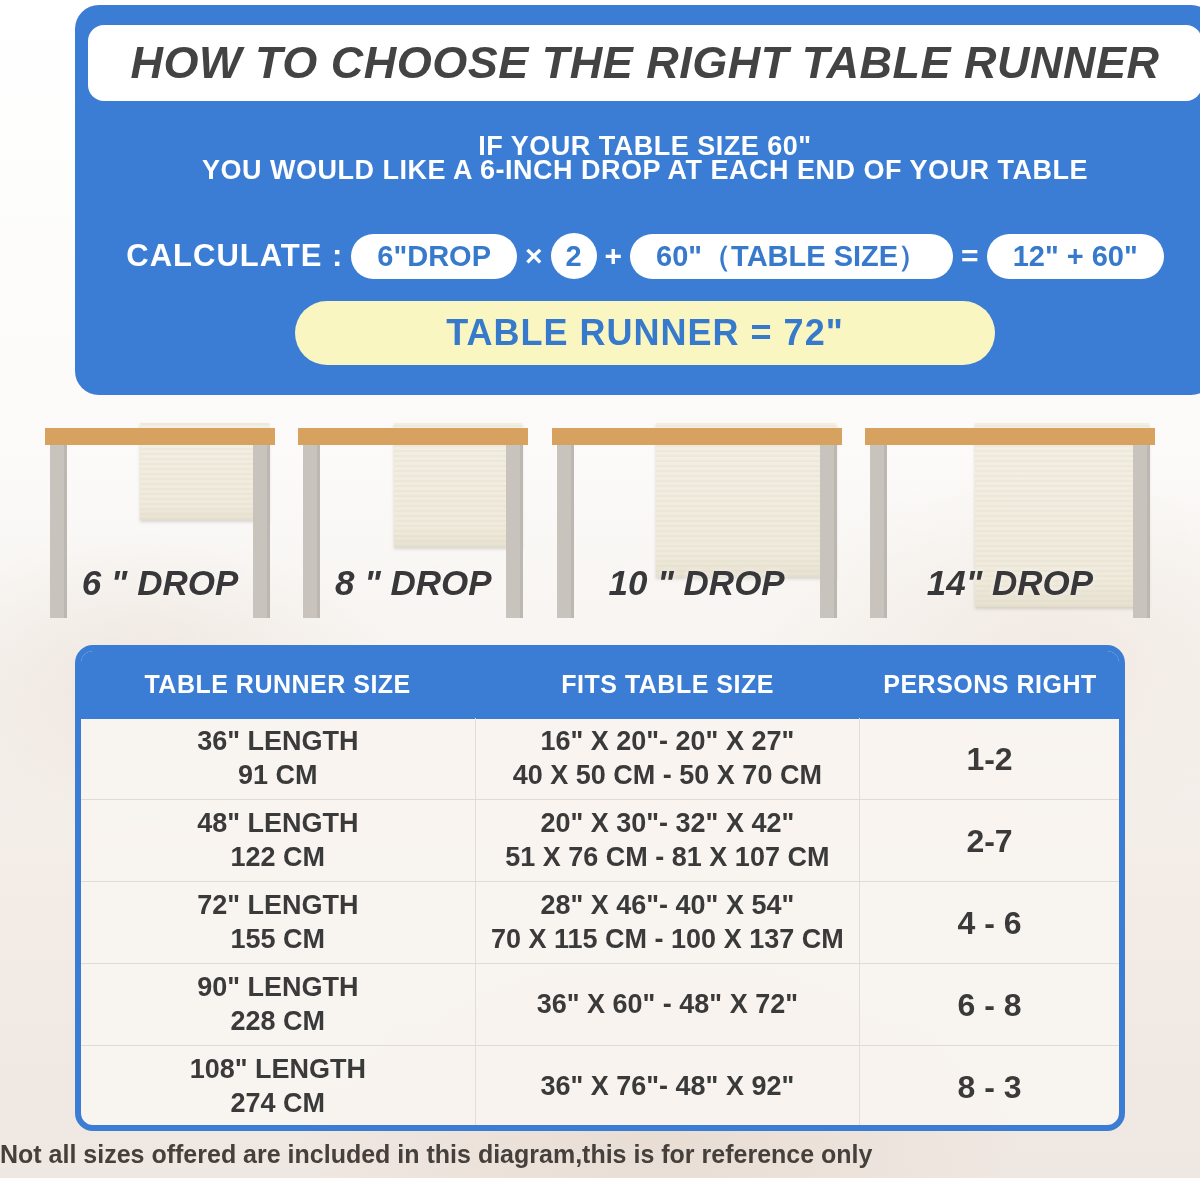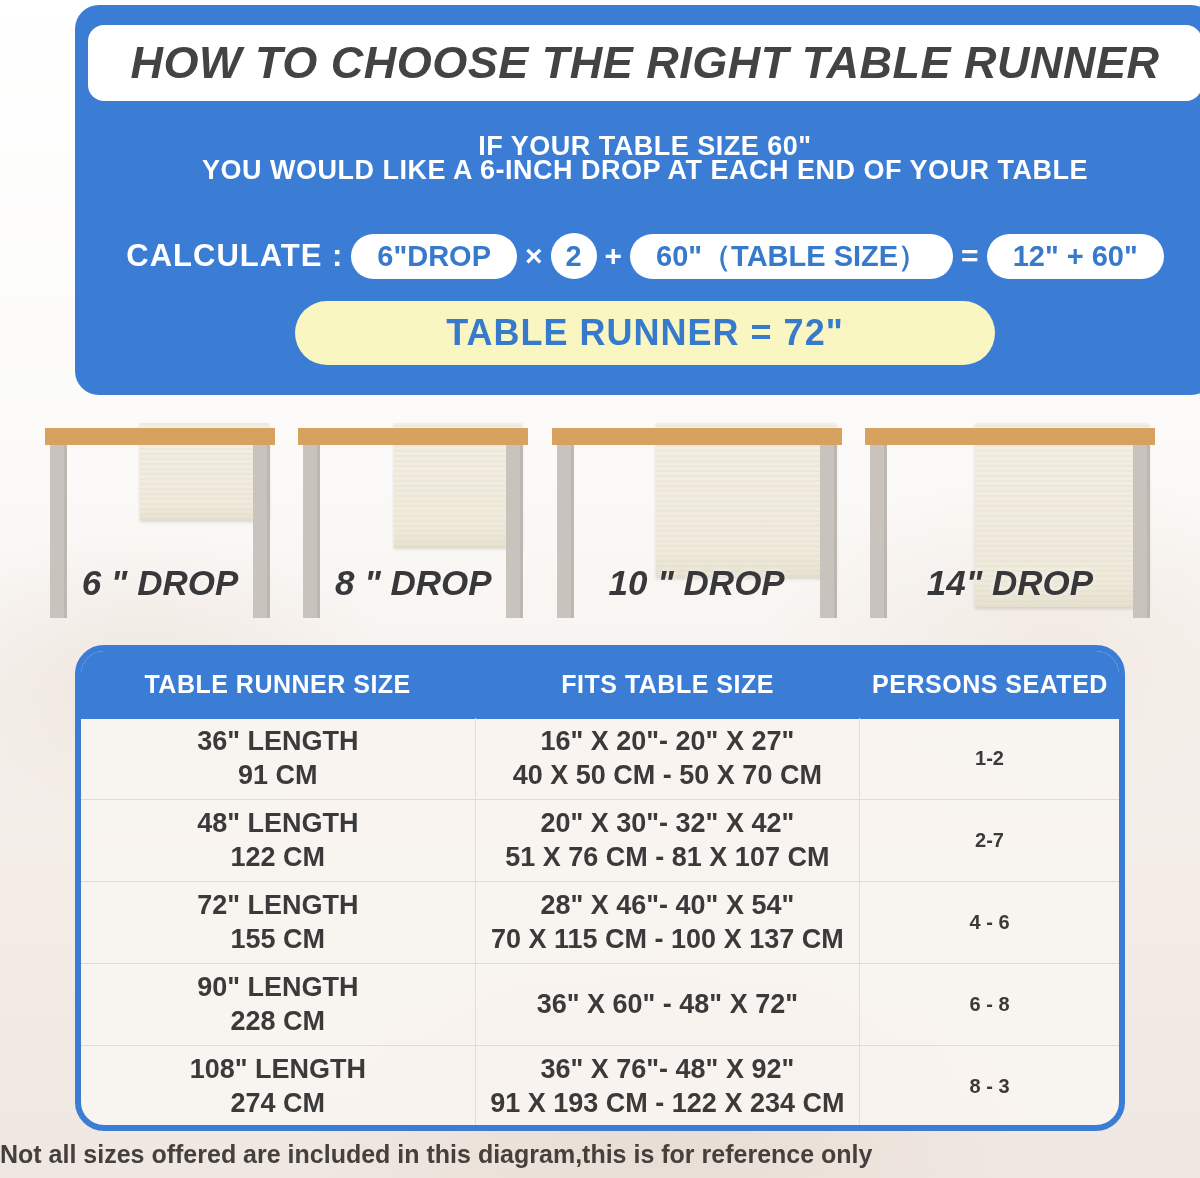--- a/index.html
+++ b/index.html
@@ -50,34 +50,34 @@
   .runner-6{width:56%;height:97px;}
   .runner-8{width:56%;height:124px;}
   .runner-10{width:62%;height:154px;}
   .runner-14{width:60%;height:184px;}
   .drop-label{position:absolute;left:0;right:0;top:168px;text-align:center;
     font-size:35px;font-weight:800;font-style:italic;color:#38383a;white-space:nowrap;z-index:3;
     text-shadow:0 0 6px rgba(250,248,245,.85);}
 
   
   .size-panel{position:absolute;left:75px;top:645px;width:1050px;height:486px;box-sizing:border-box;
-    border:6px solid #3b7dd4;border-radius:29px;background:rgba(248,244,240,.92);overflow:hidden;}
+    border:6px solid #3b7dd4;border-radius:18px;background:rgba(248,244,240,.92);overflow:hidden;}
   .size-header{display:flex;background:#3b7dd4;height:69px;align-items:center;margin:-1px;}
   .size-header .hcell{color:#ffffff;font-weight:800;font-size:25px;letter-spacing:.5px;text-align:center;}
   .col1{width:38%;}
   .col2{width:37%;}
   .col3{width:25%;}
   .size-body{display:flex;flex-direction:column;}
   .size-row{display:flex;height:81px;align-items:center;border-bottom:1px solid #e2dbd5;}
   .size-row:last-child{border-bottom:none;}
   .cell{text-align:center;color:#3a3a3a;font-weight:700;line-height:1.25;}
   .cell .ln{display:block;font-size:27px;}
   .vdiv{border-left:1px solid #e4ddd7;border-right:1px solid #e4ddd7;align-self:stretch;
     display:flex;flex-direction:column;justify-content:center;}
-  .persons{font-size:20px;}
+  .persons{font-size:32px;}
 
   
   .footnote{position:absolute;left:0;right:0;top:1140px;text-align:left;
     font-size:25px;font-weight:700;color:#46403c;}
 </style>
 </head>
 <body>
 
 <div class="page">
 
@@ -137,21 +137,21 @@
       <div class="leg leg-right"></div>
       <div class="drop-label">14" DROP</div>
     </div>
 
   </div>
 
   <div class="size-panel">
     <div class="size-header">
       <div class="hcell col1">TABLE RUNNER SIZE</div>
       <div class="hcell col2">FITS TABLE SIZE</div>
-      <div class="hcell col3">PERSONS SEATED</div>
+      <div class="hcell col3">PERSONS RIGHT</div>
     </div>
     <div class="size-body">
 
       <div class="size-row">
         <div class="cell col1">
           <span class="ln">36" LENGTH</span>
           <span class="ln">91 CM</span>
         </div>
         <div class="cell col2 vdiv">
           <span class="ln">16" X 20"- 20" X 27"</span>
@@ -195,21 +195,20 @@
         <div class="cell col3 persons">6 - 8</div>
       </div>
 
       <div class="size-row">
         <div class="cell col1">
           <span class="ln">108" LENGTH</span>
           <span class="ln">274 CM</span>
         </div>
         <div class="cell col2 vdiv">
           <span class="ln">36" X 76"- 48" X 92"</span>
-          <span class="ln">91 X 193 CM - 122 X 234 CM</span>
         </div>
         <div class="cell col3 persons">8 - 3</div>
       </div>
 
     </div>
   </div>
 
   <div class="footnote">Not all sizes offered are included in this diagram,this is for reference only</div>
 
 </div>

